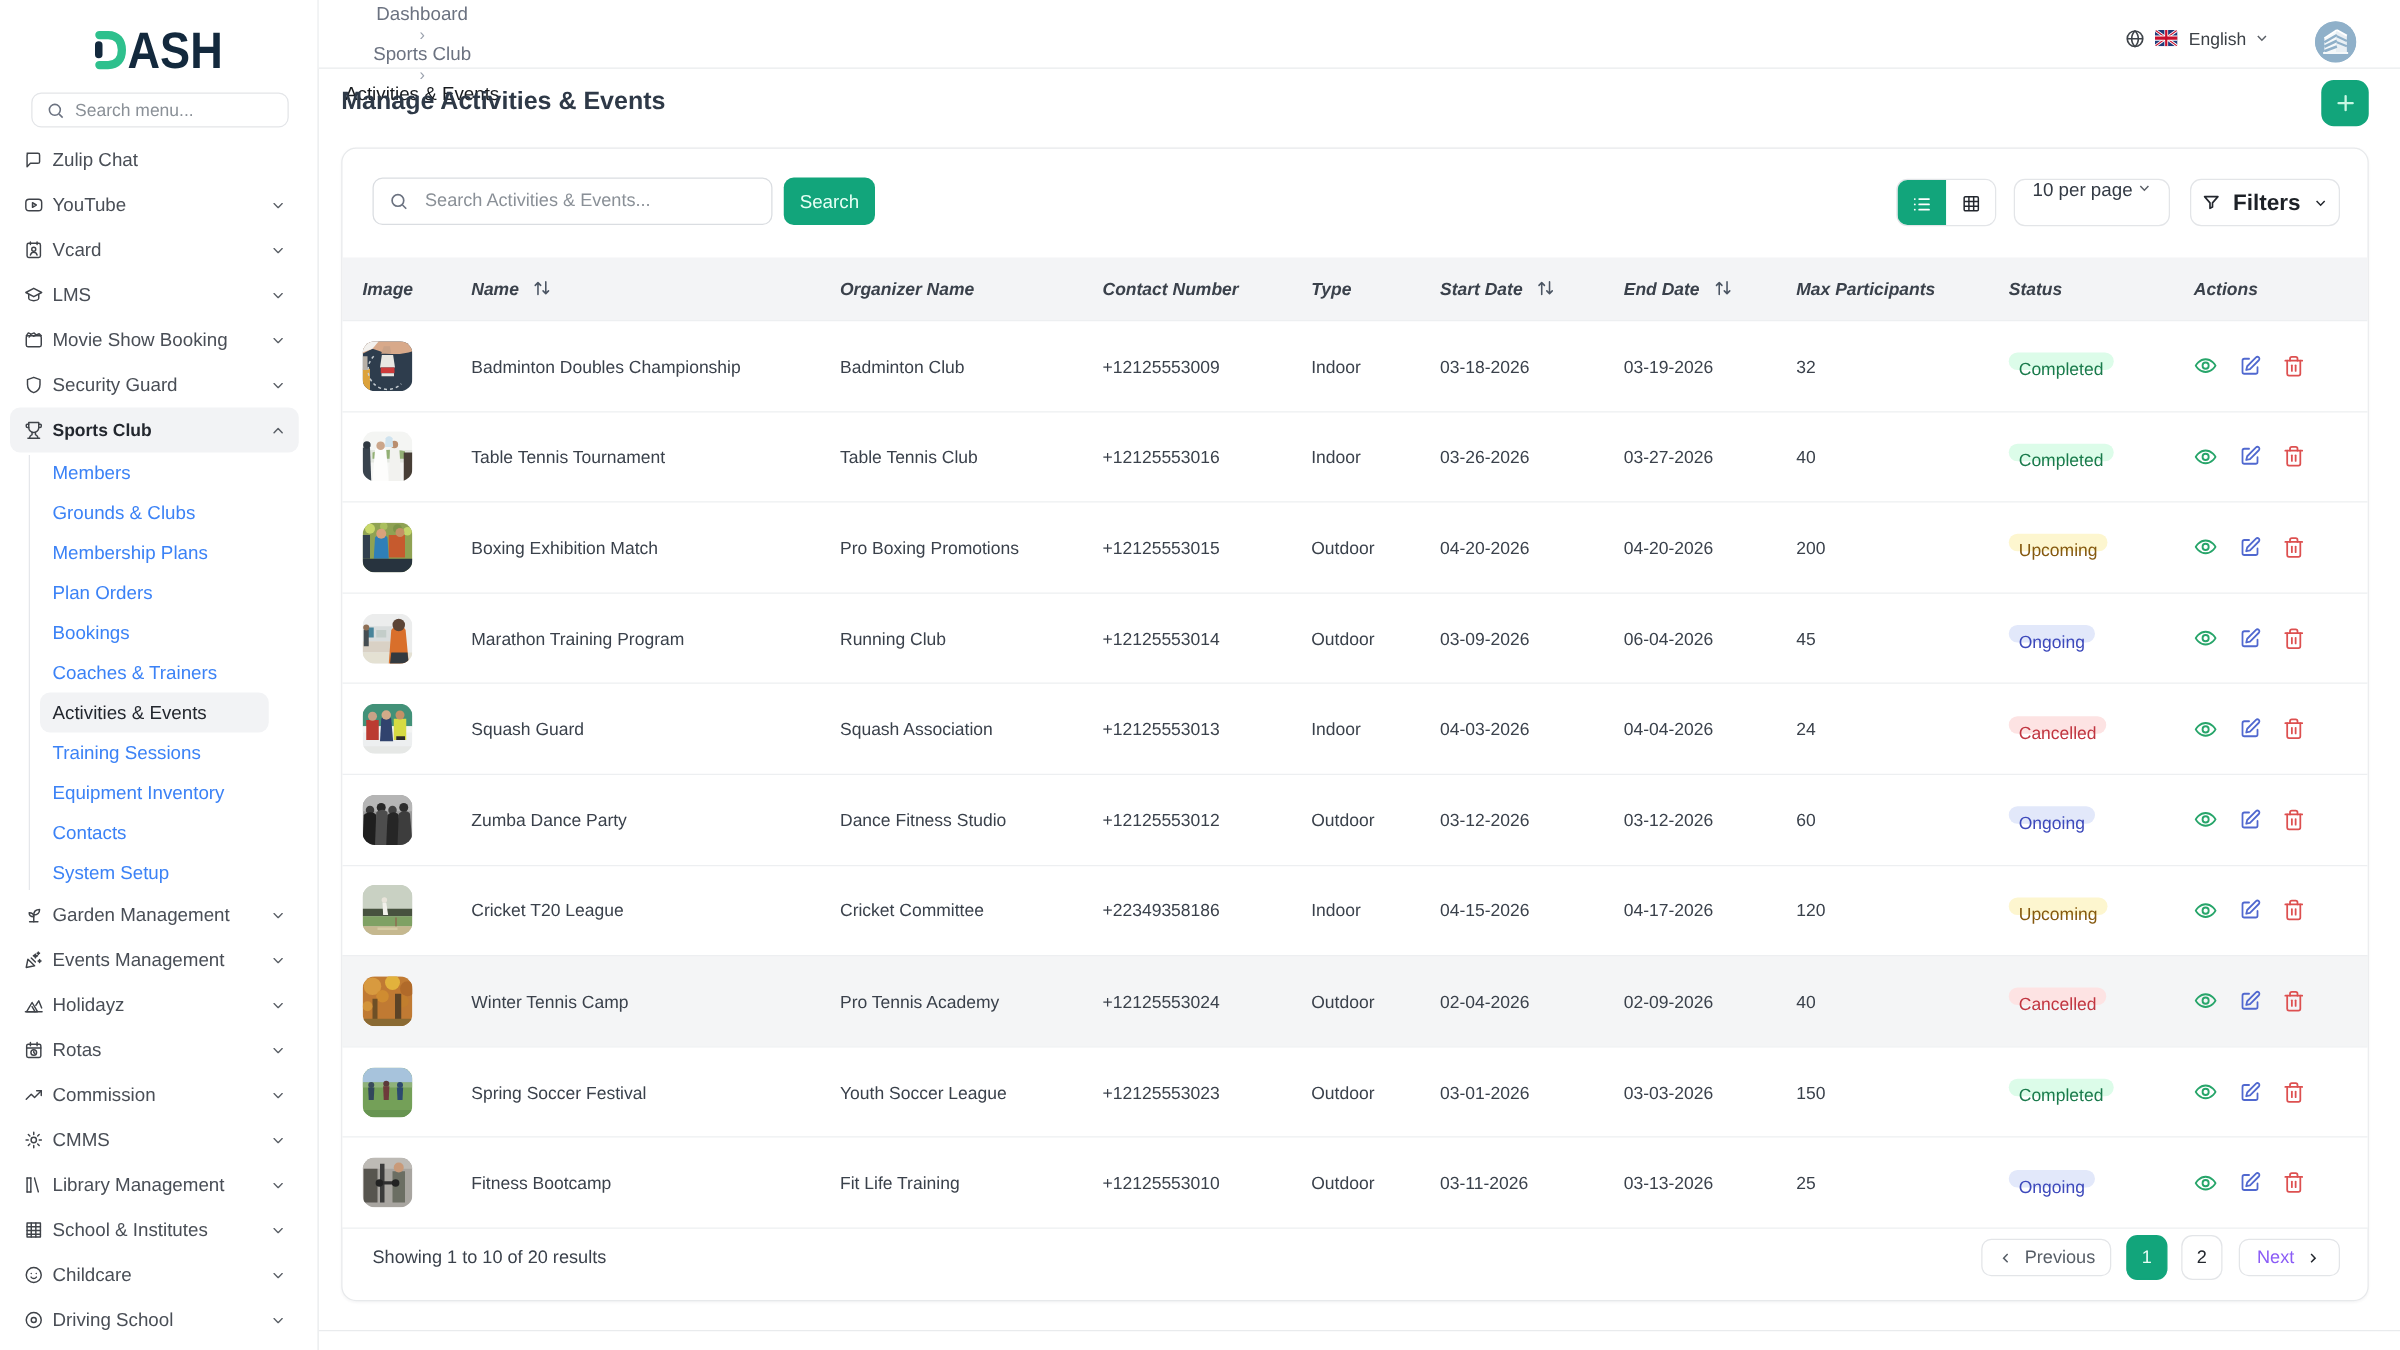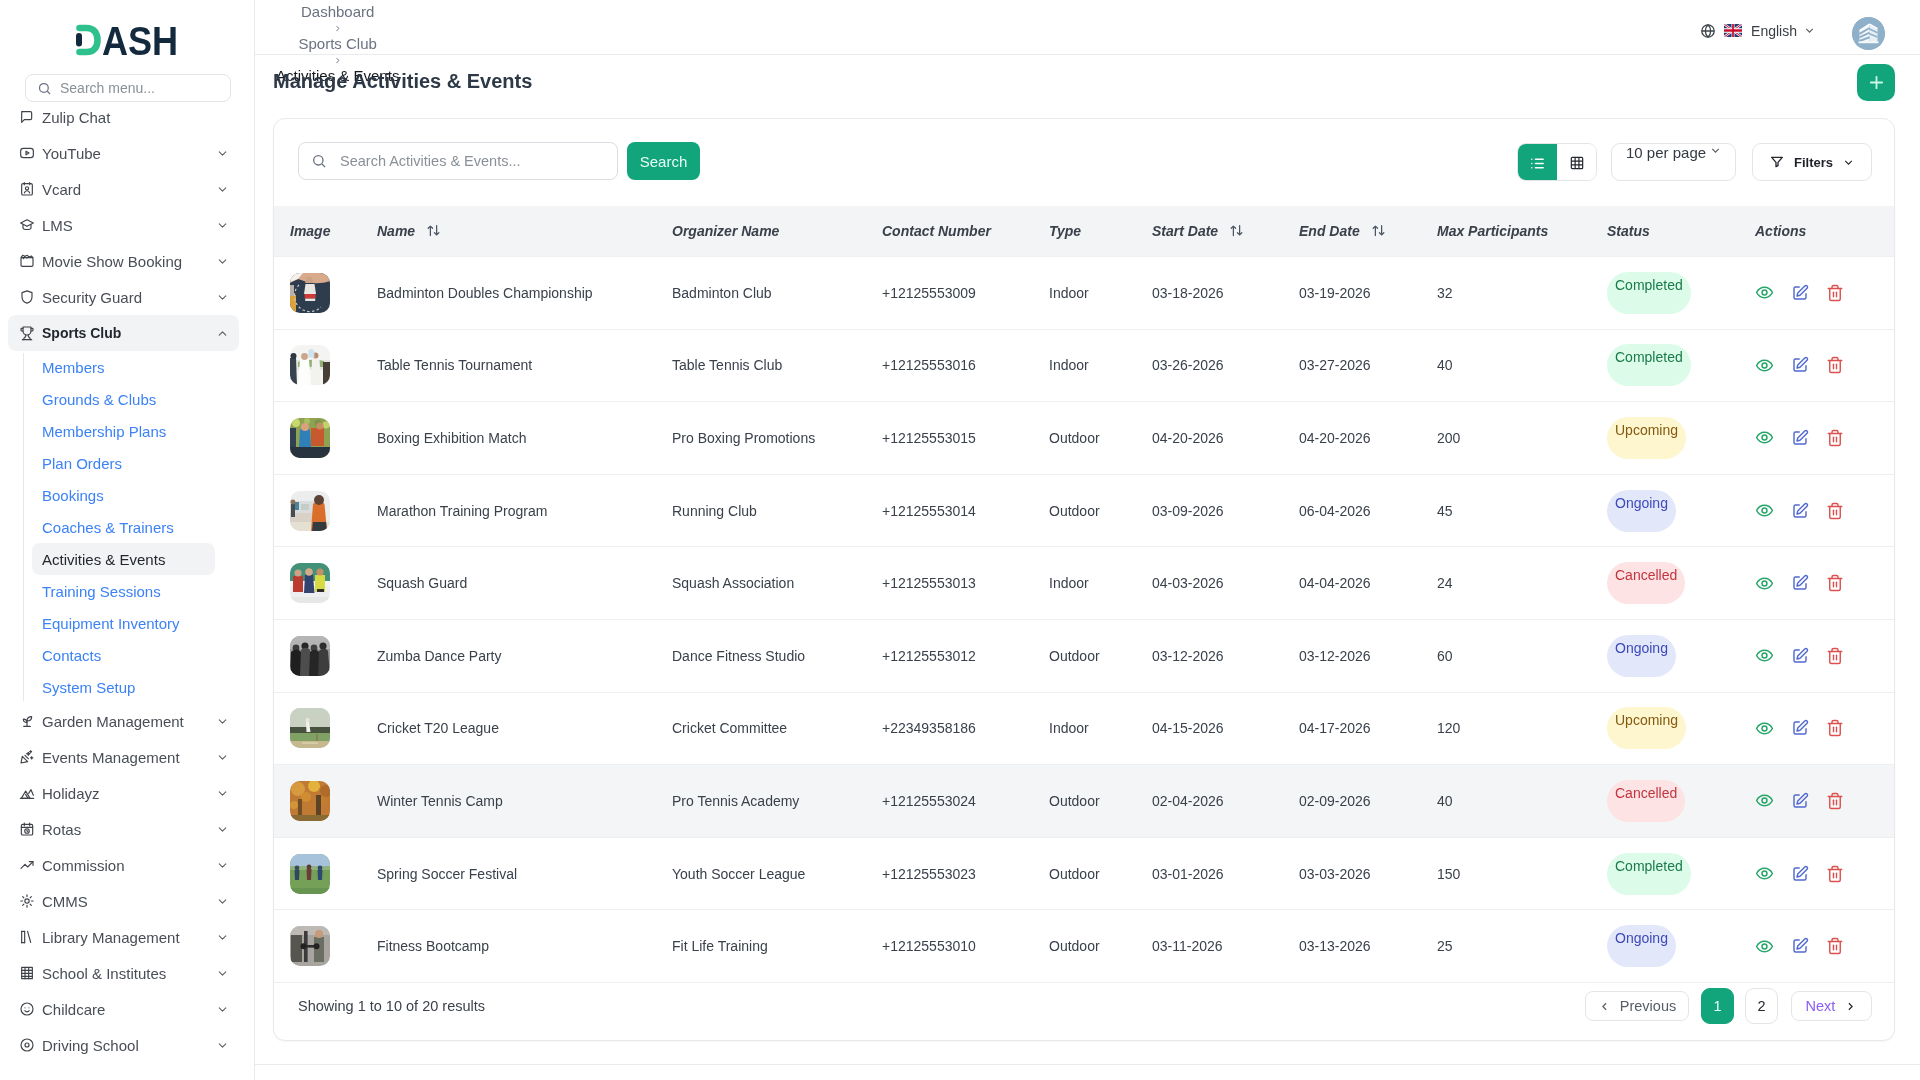--- a/index.html
+++ b/index.html
@@ -2,21 +2,21 @@
 <html><head><meta charset="utf-8">
 <style>
 * { margin:0; padding:0; box-sizing:border-box; }
 html,body { width:1920px; height:1080px; overflow:hidden; background:#fff; font-family:"Liberation Sans",sans-serif; -webkit-font-smoothing:antialiased; }
 
 .sidebar { position:absolute; left:0; top:0; width:255px; height:1080px; border-right:1px solid #e8eaec; background:#fff; }
 .logo { position:absolute; left:76px; top:19px; }
 .sbox { position:absolute; left:25px; top:74px; width:206px; height:28px; border:1px solid #e3e5e8; border-radius:8px; display:flex; align-items:center; }
 .sbox svg { margin-left:11px; }
 .sbox span { margin-left:8px; font-size:14px; color:#8a9097; }
-.nav { position:absolute; left:0; top:99px; width:255px; }
+.nav { position:absolute; left:0; top:110px; width:255px; }
 .nitem { position:relative; height:36px; margin:0 16px 0 8px; display:flex; align-items:center; border-radius:8px; color:#494e56; font-size:15px; }
 .nitem .nico { width:16px; height:16px; margin-left:11px; flex:none; color:#3f4349; }
 .nitem span { margin-left:7px; }
 .nitem .chev { width:13px; height:13px; position:absolute; right:10px; color:#5a5f66; }
 .nitem.active { background:#f2f3f5; }
 .sb { font-weight:700; font-size:14px; color:#23272e; }
 .subwrap { position:relative; }
 .subline { position:absolute; left:23px; top:2px; bottom:2px; width:1px; background:#e5e7eb; }
 .sitem { height:32px; margin:0 40px 0 32px; display:flex; align-items:center; border-radius:8px; color:#3b82f6; font-size:15px; }
 .sitem span { margin-left:10px; }
@@ -37,34 +37,34 @@
 .card { position:absolute; left:273px; top:118px; width:1622px; height:923px; background:#fff; border:1px solid #e7e9eb; border-radius:12px; box-shadow:0 1px 2px rgba(16,24,40,.04); }
 .sinput { position:absolute; left:24px; top:23px; width:320px; height:38px; border:1px solid #dadde1; border-radius:8px; display:flex; align-items:center; }
 .sinput svg { margin-left:12px; }
 .sinput span { margin-left:13px; font-size:14.5px; color:#8a9097; }
 .gobtn { position:absolute; left:353px; top:23px; width:73px; height:38px; background:#12a57b; border-radius:8px; color:#e7fff5; font-size:15px; display:flex; align-items:center; justify-content:center; }
 .seg { position:absolute; left:1243px; top:24px; width:80px; height:38px; border:1px solid #e3e5e8; border-radius:9px; overflow:hidden; display:flex; }
 .seg .on { width:40px; height:38px; background:#12a57b; display:flex; align-items:center; justify-content:center; }
 .seg .off { width:40px; height:38px; background:#fff; display:flex; align-items:center; justify-content:center; }
 .perpage { position:absolute; left:1337px; top:24px; width:125px; height:38px; border:1px solid #e3e5e8; border-radius:9px; display:flex; align-items:flex-start; font-size:15px; color:#333a44; }
 .perpage span { margin-left:14px; }
-.filters { position:absolute; left:1478px; top:24px; width:120px; height:38px; border:1px solid #e3e5e8; border-radius:9px; display:flex; align-items:center; justify-content:center; gap:9px; font-size:13px; font-weight:700; color:#1d2127; }
+.filters { position:absolute; left:1478px; top:24px; width:120px; height:38px; border:1px solid #e3e5e8; border-radius:9px; display:flex; align-items:center; justify-content:center; gap:9px; font-size:18px; font-weight:700; color:#1d2127; }
 
 .thead { position:absolute; left:0; top:87px; width:1620px; height:50px; background:#f3f4f6; display:flex; align-items:center; font-size:14px; font-weight:700; color:#3a414b;font-style:italic; }
 .tbody { position:absolute; left:0; top:137px; width:1620px; }
 .tr { display:flex; align-items:center; height:72.6px; border-top:1px solid #edeff1; font-size:14px; color:#3a414b; background:#fff; }
 .tr.hov { background:#f4f5f6; }
 .td { flex:none; padding-left:16px; }
 .c-img { width:87px; } .c-name { width:295px; } .c-org { width:210px; } .c-ph { width:167px; }
 .c-type { width:103px; } .c-sd { width:147px; } .c-ed { width:138px; } .c-max { width:170px; }
 .c-st { width:140px; } .c-act { width:164px; display:flex; align-items:center; gap:17px; padding-left:24px; }
 .thumb { display:block; width:40px; height:40px; border-radius:10px; overflow:hidden; }
 .thumb svg { display:block; }
 .sort { width:15px; height:15px; vertical-align:-2px; margin-left:7px; }
-.badge { display:inline-block; height:42px; line-height:26px; padding:0 8px; border-radius:999px; font-size:14px; }
+.badge { display:inline-block; height:14px; line-height:26px; padding:0 8px; border-radius:999px; font-size:14px; }
 .b-done { background:#dcfce9; color:#197a4b; }
 .b-up { background:#fdf6cf; color:#85590f; }
 .b-on { background:#e2e8fa; color:#3d49bb; }
 .b-cxl { background:#fde3e3; color:#c03540; }
 
 .pgn { position:absolute; left:0; top:863px; width:1620px; height:59px; border-top:1px solid #edeff1; }
 .pgn .info { position:absolute; left:24px; top:15px; font-size:14.5px; color:#3a414b; }
 .pbtn { position:absolute; border:1px solid #e3e5e8; border-radius:8px; display:flex; align-items:center; justify-content:center; font-size:14.5px; color:#565d66; background:#fff; }
 .prev { left:1311px; top:8px; width:104px; height:30px; gap:9px; }
 .p1 { left:1427px; top:5px; width:33px; height:36px; background:#12a57b; border-color:#12a57b; color:#eafff7; border-radius:9px; }

